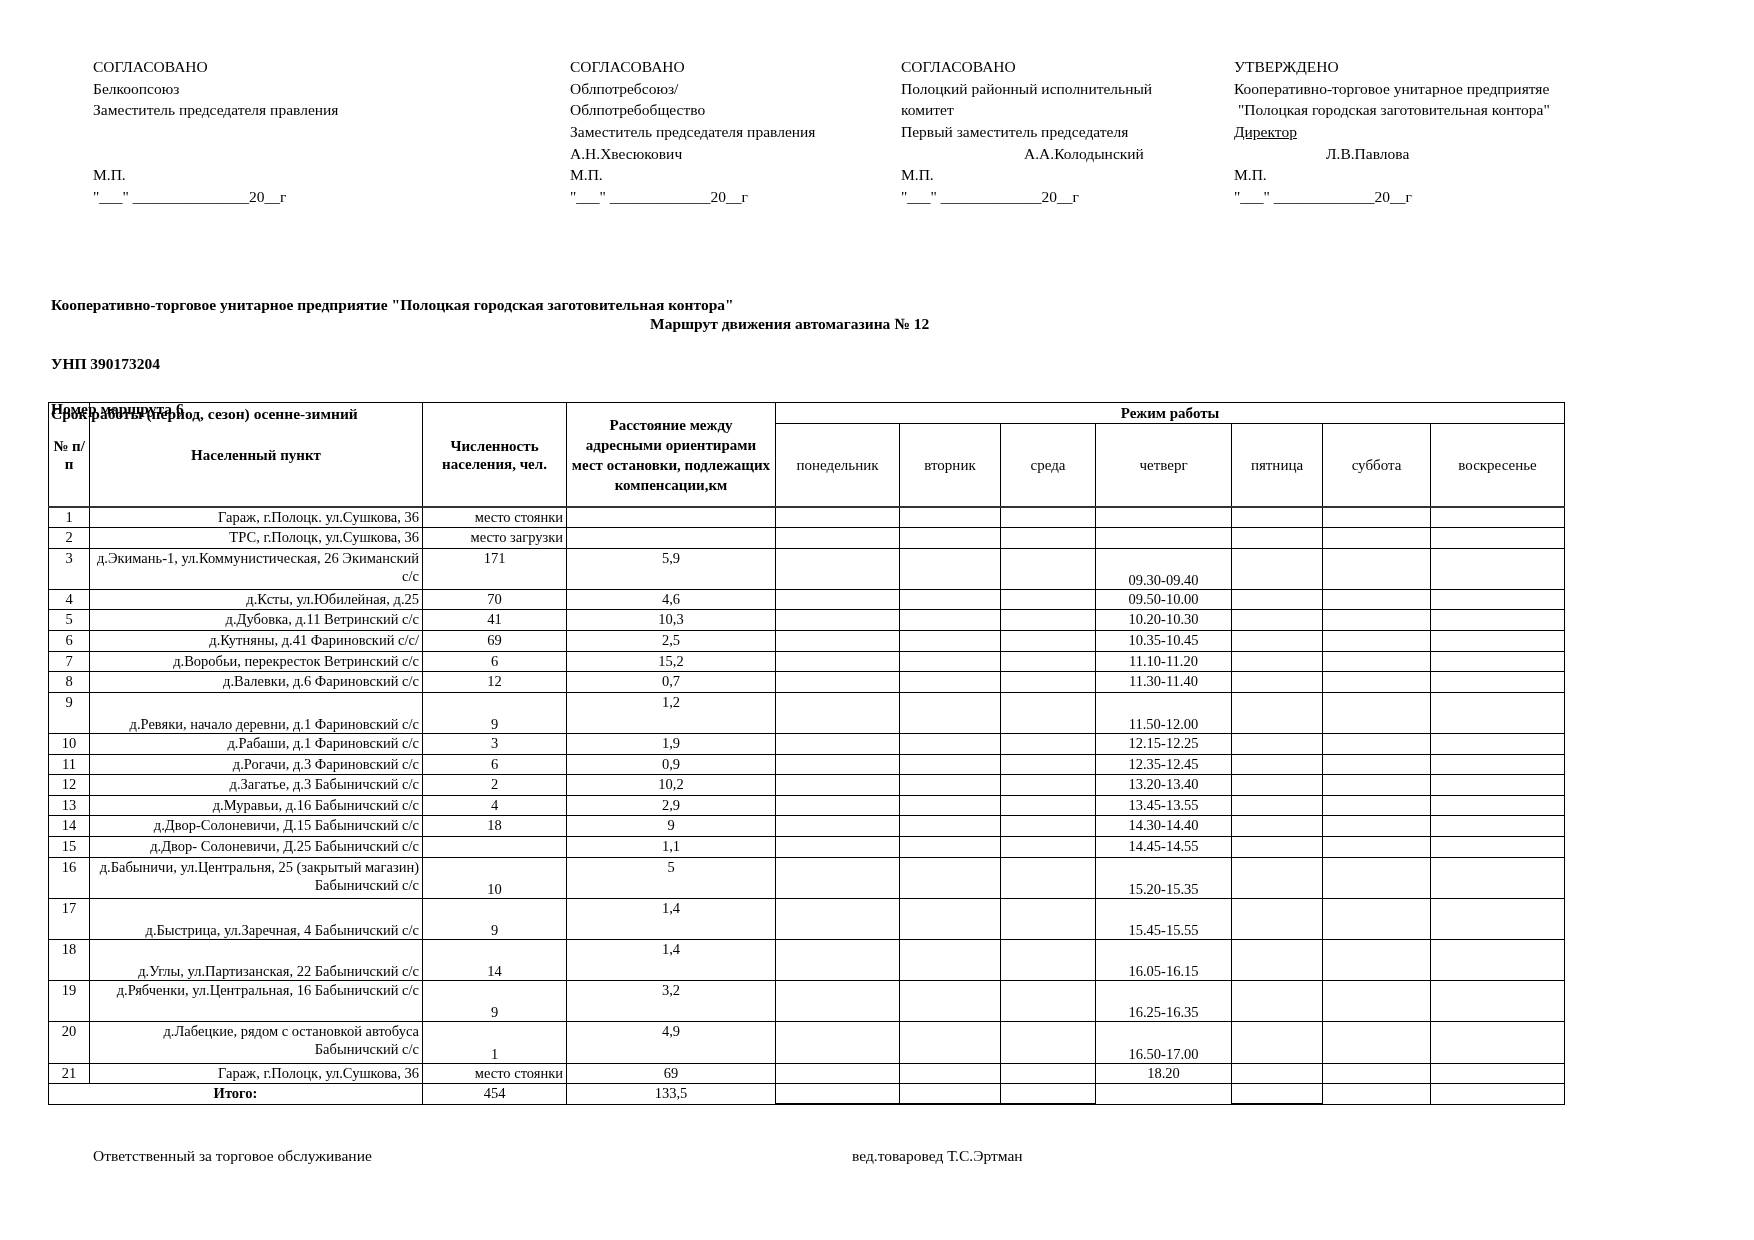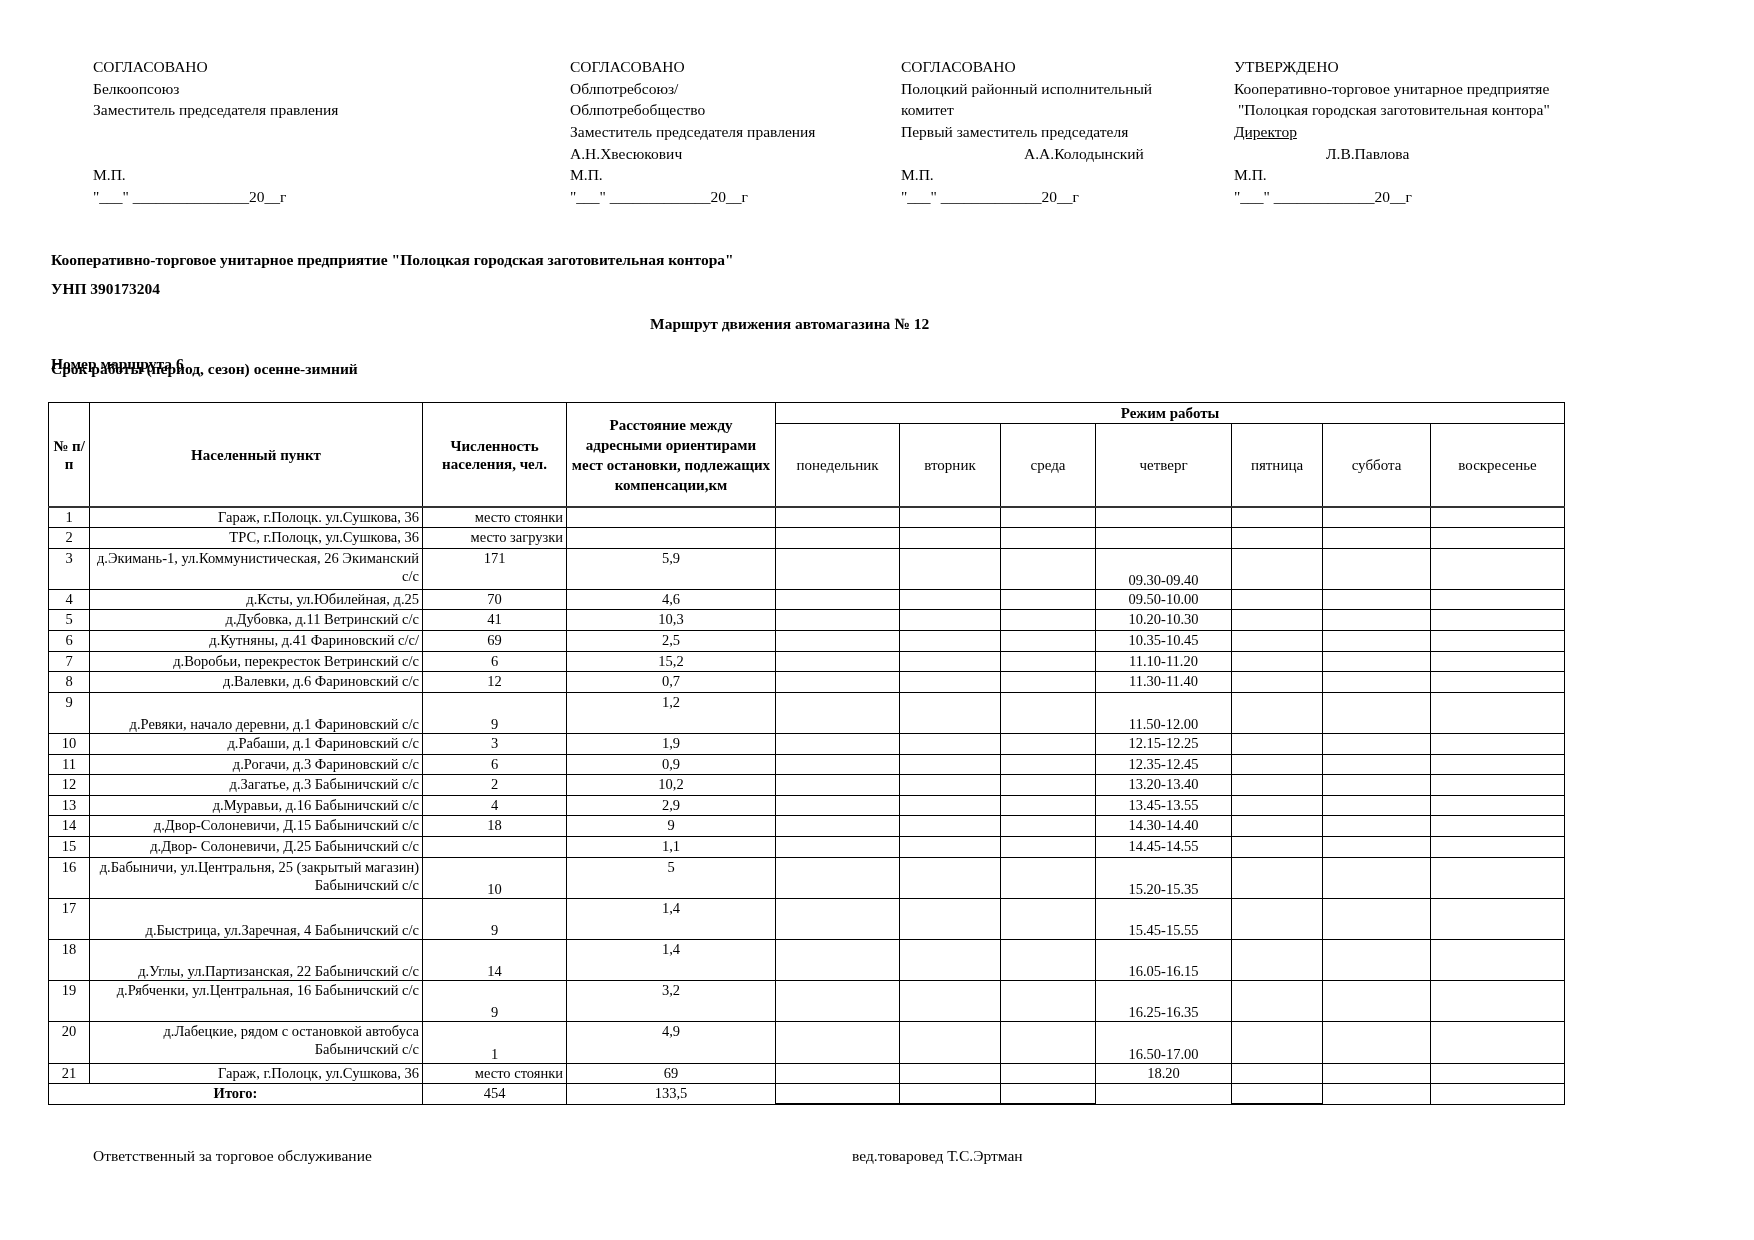--- a/index.html
+++ b/index.html
@@ -7,21 +7,21 @@
     width: 1754px; height: 1240px; position: relative; overflow: hidden;
     font-family: "Liberation Serif", "DejaVu Serif", serif;
     color: #000; font-size: 15.5px;
   }
   .approval {
     position: absolute; top: 56px; line-height: 21.7px; font-size: 15.5px;
   }
   .approval div { white-space: nowrap; height: 21.7px; }
   .approval .underline { text-decoration: underline; }
   .bold-line {
-    position: absolute; left: 51px; font-weight: bold; font-size: 15.5px; white-space: nowrap;
+    position: absolute; left: 51px; font-weight: bold; font-size: 15.5px; white-space: nowrap; margin-top: 45px;
   }
   .route-title {
     position: absolute; left: 650px; top: 315px; font-weight: bold; font-size: 15.5px; white-space: nowrap;
   }
   table.route {
     position: absolute; left: 48px; top: 402px;
     border-collapse: collapse; table-layout: fixed;
     font-size: 14.5px;
   }
   table.route td, table.route th {
@@ -80,21 +80,21 @@
   <div>УТВЕРЖДЕНО</div>
   <div>Кооперативно-торговое унитарное предприятяе</div>
   <div style="white-space:pre;"> "Полоцкая городская заготовительная контора"</div>
   <div class="underline" style="display:inline-block;">Директор</div>
   <div style="padding-left:92px;">Л.В.Павлова</div>
   <div>М.П.</div>
   <div>"___"  _____________20__г</div>
 </div>
 
 <div class="bold-line" style="top:251px;">Кооперативно-торговое унитарное предприятие "Полоцкая городская заготовительная контора"</div>
-<div class="bold-line" style="top:280px;text-align:center;">УНП 390173204</div>
+<div class="bold-line" style="top:310px;text-align:center;">УНП 390173204</div>
 <div class="route-title">Маршрут движения автомагазина № 12</div>
 <div class="bold-line" style="top:355px;">Номер маршрута 6</div>
 <div class="bold-line" style="top:360px;">Срок работы (период, сезон) осенне-зимний</div>
 
 <table class="route">
   <colgroup>
     <col style="width:41px">
     <col style="width:333px">
     <col style="width:144px">
     <col style="width:209px">

